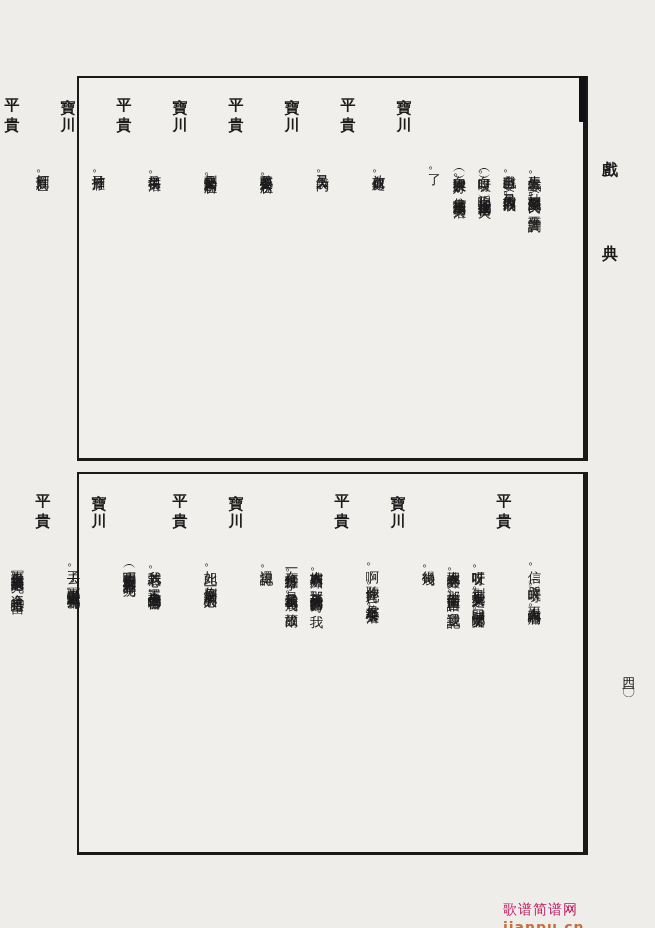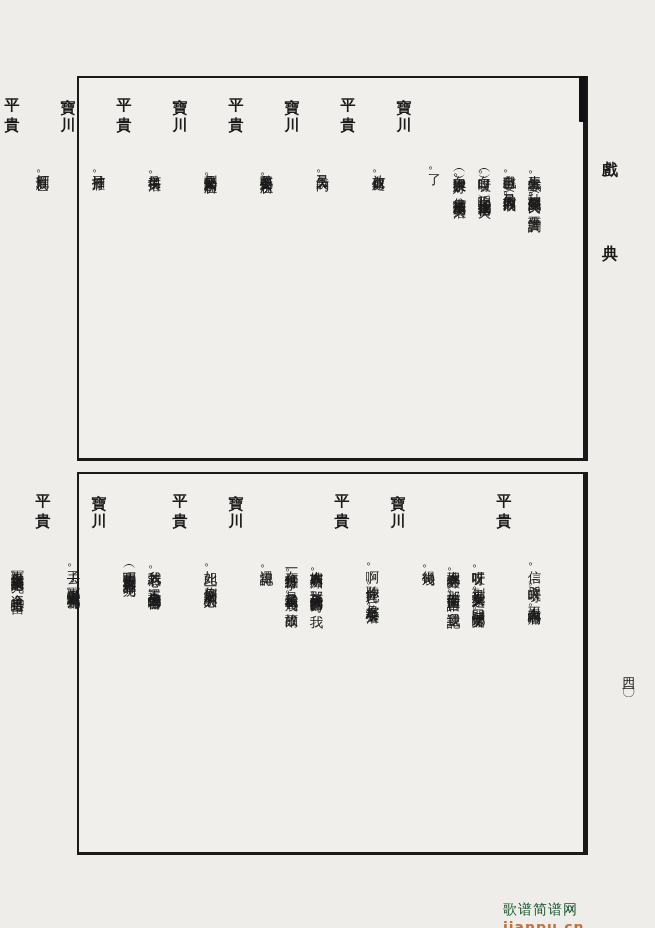--- a/index.html
+++ b/index.html
@@ -49,21 +49,21 @@
   .page-num{
     position:absolute;left:619px;top:667px;
     writing-mode:vertical-rl;
     font-size:13px;letter-spacing:4px;color:#222;
   }
   .watermark{
     position:absolute;left:503px;top:901px;
     font-family:"DejaVu Sans","Liberation Sans",sans-serif;
     font-size:14px;letter-spacing:1px;
   }
-  .wm-name{color:#14532d;}
+  .wm-name{color:#be185d;}
   .wm-url{color:#c1703f;font-weight:bold;}
 </style>
 </head>
 <body>
 
 <div class="page">
 
   <div class="tbox" id="topbox">
     <div class="ink-mark"></div>
     <div class="flow">

